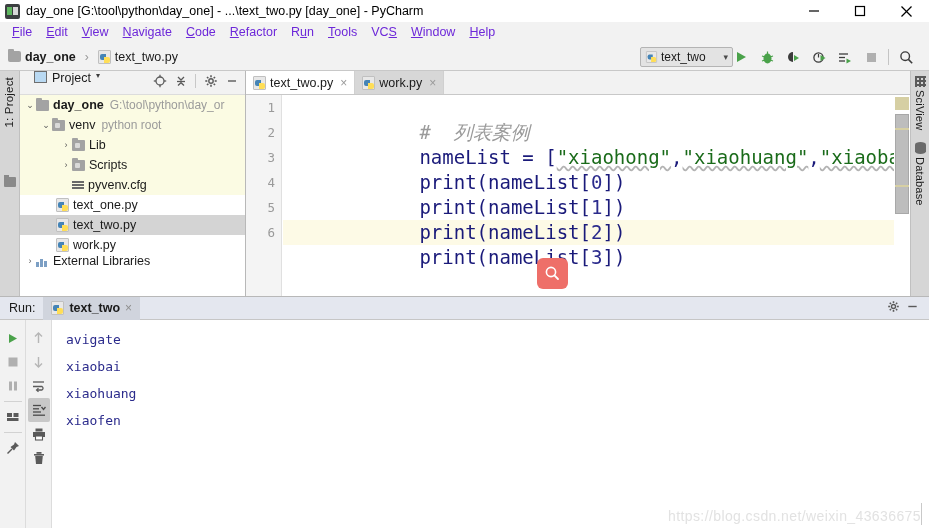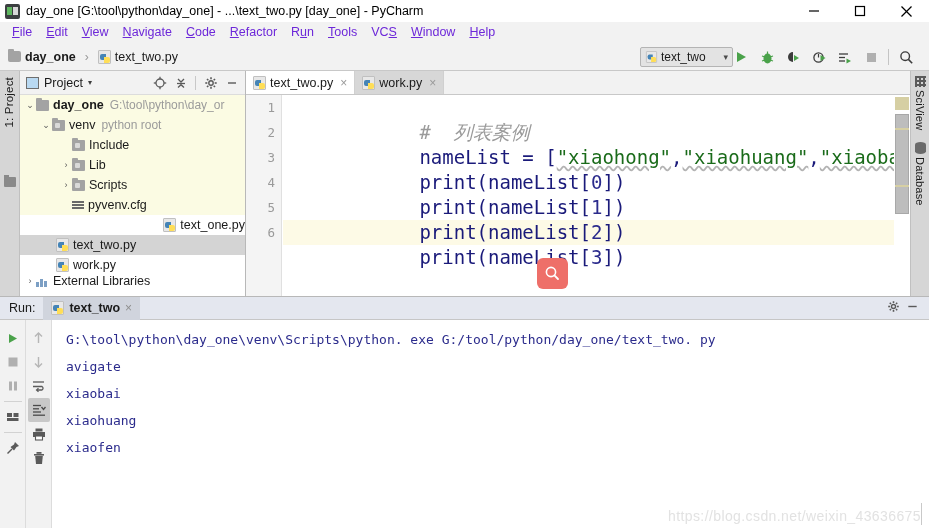--- a/index.html
+++ b/index.html
@@ -123,21 +123,21 @@
     content:"";position:absolute;left:0;top:-2px;width:5px;height:3px;background:#8a8a8a;
   }
 
   
   .projpanel {
     position: absolute; top: 71px; left: 20px; width: 226px; height: 225px;
     background: #fff; border-right: 1px solid #b8b8b8;
   }
   .proj-header {
     height: 24px; background: #f2f2f2;
-    display: flex; align-items: center; padding-left: 6px;
+    display: flex; align-items: flex-start; padding-left: 14px;
     border-bottom: 1px solid #dcdcdc;
   }
   .proj-icon {
     width: 13px; height: 12px; border: 1.5px solid #6e6e6e;
     background: #b9d9f2; margin-right: 5px;
   }
   .proj-title { font-size: 12.5px; }
   .proj-chev { font-size: 8px; margin-left: 5px; color:#3c3c3c; }
   .proj-tools { margin-left: auto; display: flex; align-items: center; gap: 2px; padding-right: 4px; }
   .pt { width: 19px; height: 20px; display:flex; align-items:center; justify-content:center; }
@@ -478,25 +478,20 @@
         <span class="tgray">G:\tool\python\day_or</span>
       </div>
 
       <div class="trow hl" style="padding-left:20px;">
         <span class="tarrow">⌄</span>
         <span class="folder-ic mod"></span>
         <span class="tname">venv</span>
         <span class="tgray">python root</span>
       </div>
 
-      <div class="trow hl" style="padding-left:40px;">
-        <span class="tarrow"></span>
-        <span class="folder-ic mod"></span>
-        <span class="tname">Include</span>
-      </div>
 
       <div class="trow hl" style="padding-left:40px;">
         <span class="tarrow">›</span>
         <span class="folder-ic mod"></span>
         <span class="tname">Lib</span>
       </div>
 
       <div class="trow hl" style="padding-left:40px;">
         <span class="tarrow">›</span>
         <span class="folder-ic mod"></span>
@@ -505,21 +500,21 @@
 
       <div class="trow hl" style="padding-left:52px;">
         <span class="cfg-ic">
             <i></i>
             <i></i>
             <i></i>
           </span>
         <span class="tname">pyvenv.cfg</span>
       </div>
 
-      <div class="trow" style="padding-left:36px;justify-content:flex-end;">
+      <div class="trow" style="padding-left:36px;">
         <span class="pyfile-icon" style="margin-right:4px;"></span>
         <span class="tname">text_one.py</span>
       </div>
 
       <div class="trow sel" style="padding-left:36px;">
         <span class="pyfile-icon" style="margin-right:4px;"></span>
         <span class="tname">text_two.py</span>
       </div>
 
       <div class="trow" style="padding-left:36px;">
@@ -717,21 +712,20 @@
         <div class="rg-btn">
           <svg width="14" height="14" viewBox="0 0 14 14">
             <rect x="4.5" y="1" width="5" height="1.8" fill="#5a5a5a"></rect>
             <rect x="2" y="3" width="10" height="1.6" fill="#5a5a5a"></rect>
             <path d="M3.2 5 h7.6 l-0.8 8 h-6 Z" fill="#5a5a5a"></path>
           </svg>
         </div>
       </div>
 
       <div class="console">
-        <div class="coline">G:\tool\python\day_one\venv\Scripts\python. exe G:/tool/python/day_one/text_two. py</div>
         <div class="coline">avigate</div>
         <div class="coline">xiaobai</div>
         <div class="coline">xiaohuang</div>
         <div class="coline">xiaofen</div>
         <div class="coline blank">&nbsp;</div>
         <div class="console-scroll-right"></div>
       </div>
     </div>
 
     <div class="watermark">https://blog.csdn.net/weixin_43636675</div>

